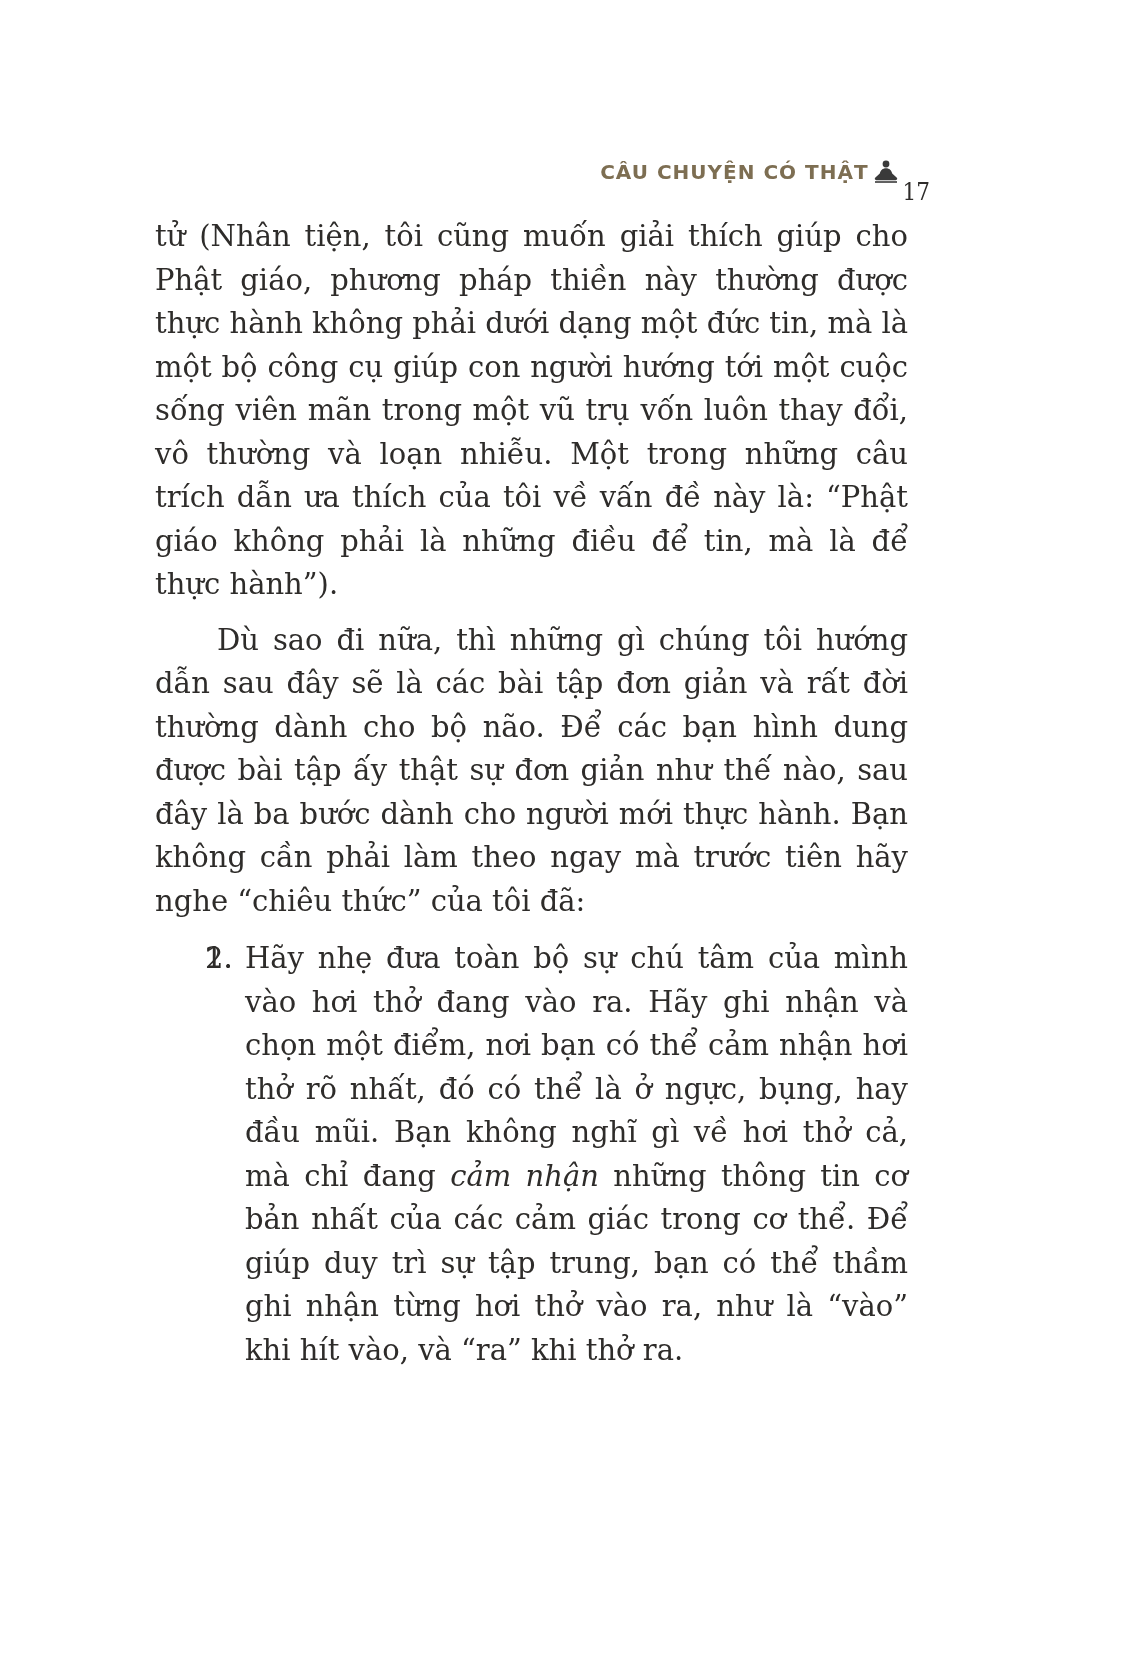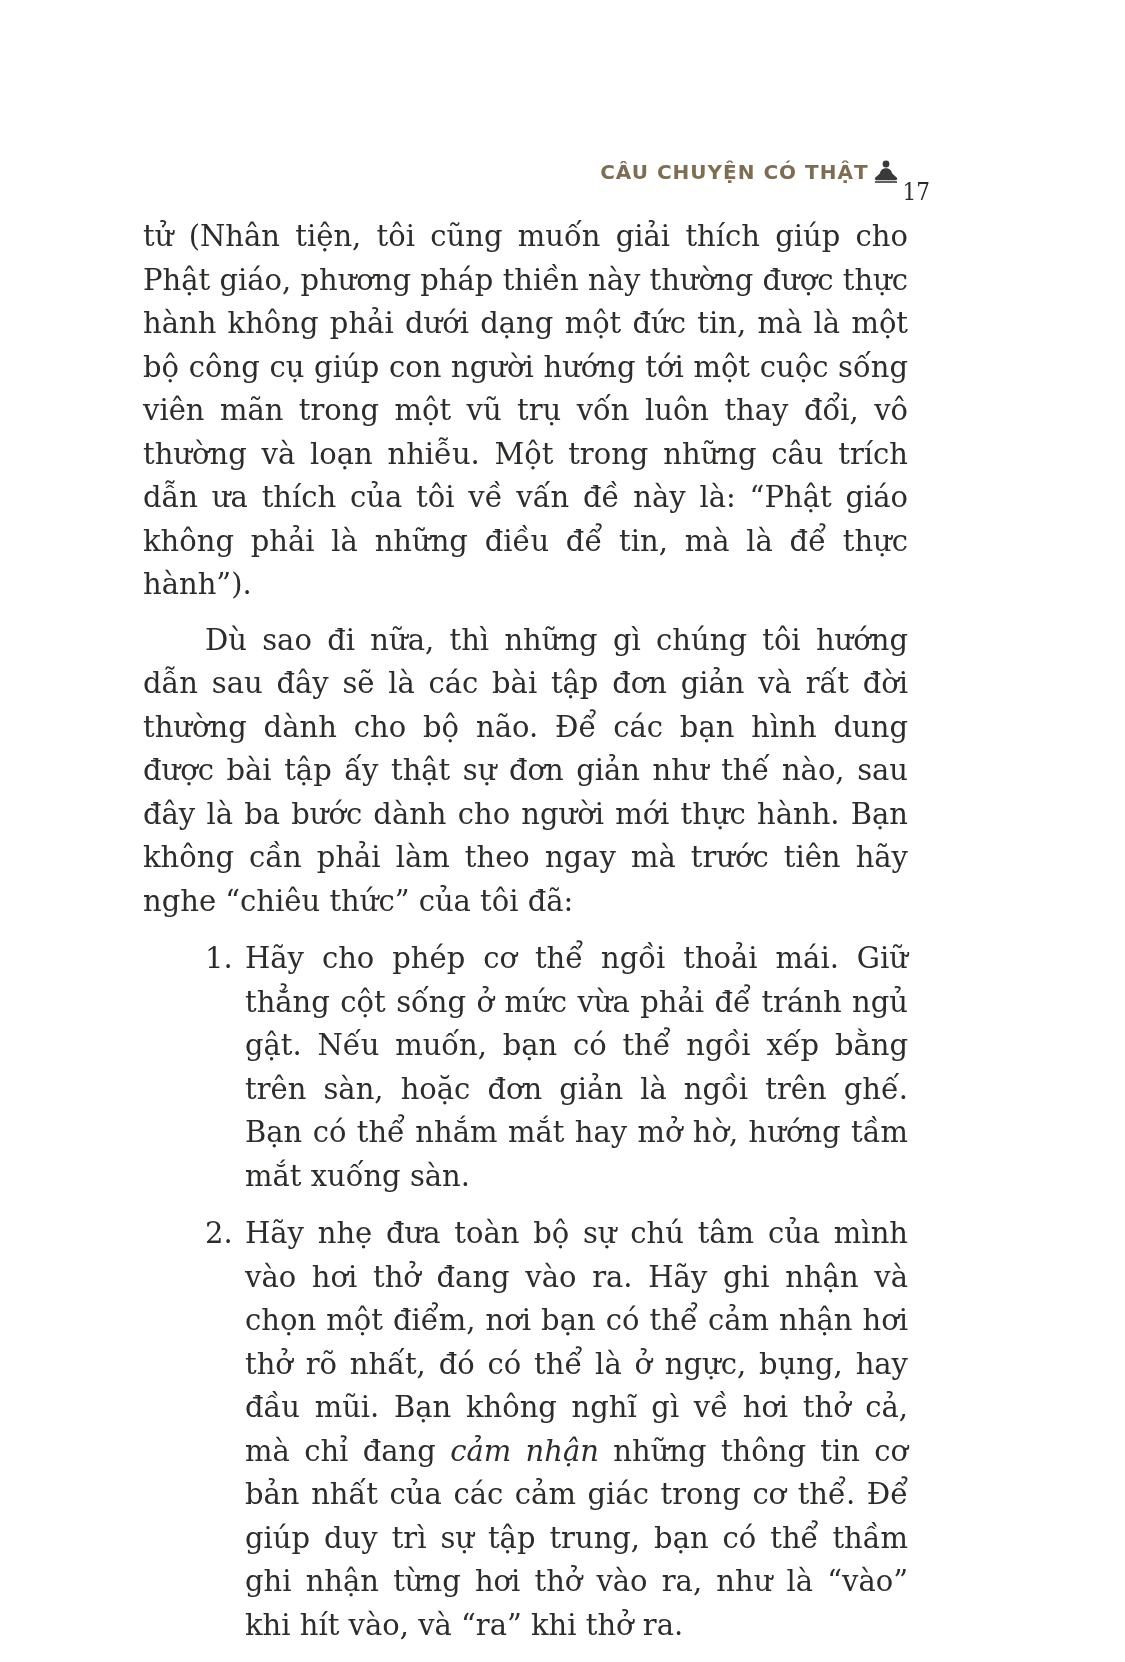--- a/index.html
+++ b/index.html
@@ -51,21 +51,21 @@
   .content {
     position: absolute;
     top: 215px;
     left: 143px;
     width: 765px;
     font-size: 29px;
     line-height: 43.5px;
     text-align: justify;
   }
   .para {
-    margin: 0 0 12px 0;
+    margin: 0 0 12px 12px;
   }
   .para.indent {
     text-indent: 62px;
   }
   .list {
     margin-top: 14px;
   }
   .list-item {
     position: relative;
     padding-left: 102px;
@@ -103,21 +103,20 @@
   <div class="content">
 
     <p class="para">tử (Nhân tiện, tôi cũng muốn giải thích giúp cho Phật giáo, phương pháp thiền này thường được thực hành không phải dưới dạng một đức tin, mà là một bộ công cụ giúp con người hướng tới một cuộc sống viên mãn trong một vũ trụ vốn luôn thay đổi, vô thường và loạn nhiễu. Một trong những câu trích dẫn ưa thích của tôi về vấn đề này là: “Phật giáo không phải là những điều để tin, mà là để thực hành”).</p>
 
     <p class="para indent">Dù sao đi nữa, thì những gì chúng tôi hướng dẫn sau đây sẽ là các bài tập đơn giản và rất đời thường dành cho bộ não. Để các bạn hình dung được bài tập ấy thật sự đơn giản như thế nào, sau đây là ba bước dành cho người mới thực hành. Bạn không cần phải làm theo ngay mà trước tiên hãy nghe “chiêu thức” của tôi đã:</p>
 
     <div class="list">
 
       <div class="list-item">
         <span class="list-num">1.</span>
-        <span>Hãy cho phép cơ thể ngồi thoải mái. Giữ thẳng cột sống ở mức vừa phải để tránh ngủ gật. Nếu muốn, bạn có thể ngồi xếp bằng trên sàn, hoặc đơn giản là ngồi trên ghế. Bạn có thể nhắm mắt hay mở hờ, hướng tầm mắt xuống sàn.</span>
       </div>
 
       <div class="list-item">
         <span class="list-num">2.</span>
         <span>Hãy nhẹ đưa toàn bộ sự chú tâm của mình vào hơi thở đang vào ra. Hãy ghi nhận và chọn một điểm, nơi bạn có thể cảm nhận hơi thở rõ nhất, đó có thể là ở ngực, bụng, hay đầu mũi. Bạn không nghĩ gì về hơi thở cả, mà chỉ đang </span><span class="em">cảm nhận</span><span> những thông tin cơ bản nhất của các cảm giác trong cơ thể. Để giúp duy trì sự tập trung, bạn có thể thầm ghi nhận từng hơi thở vào ra, như là “vào” khi hít vào, và “ra” khi thở ra.</span>
       </div>
 
     </div>
 
   </div>

